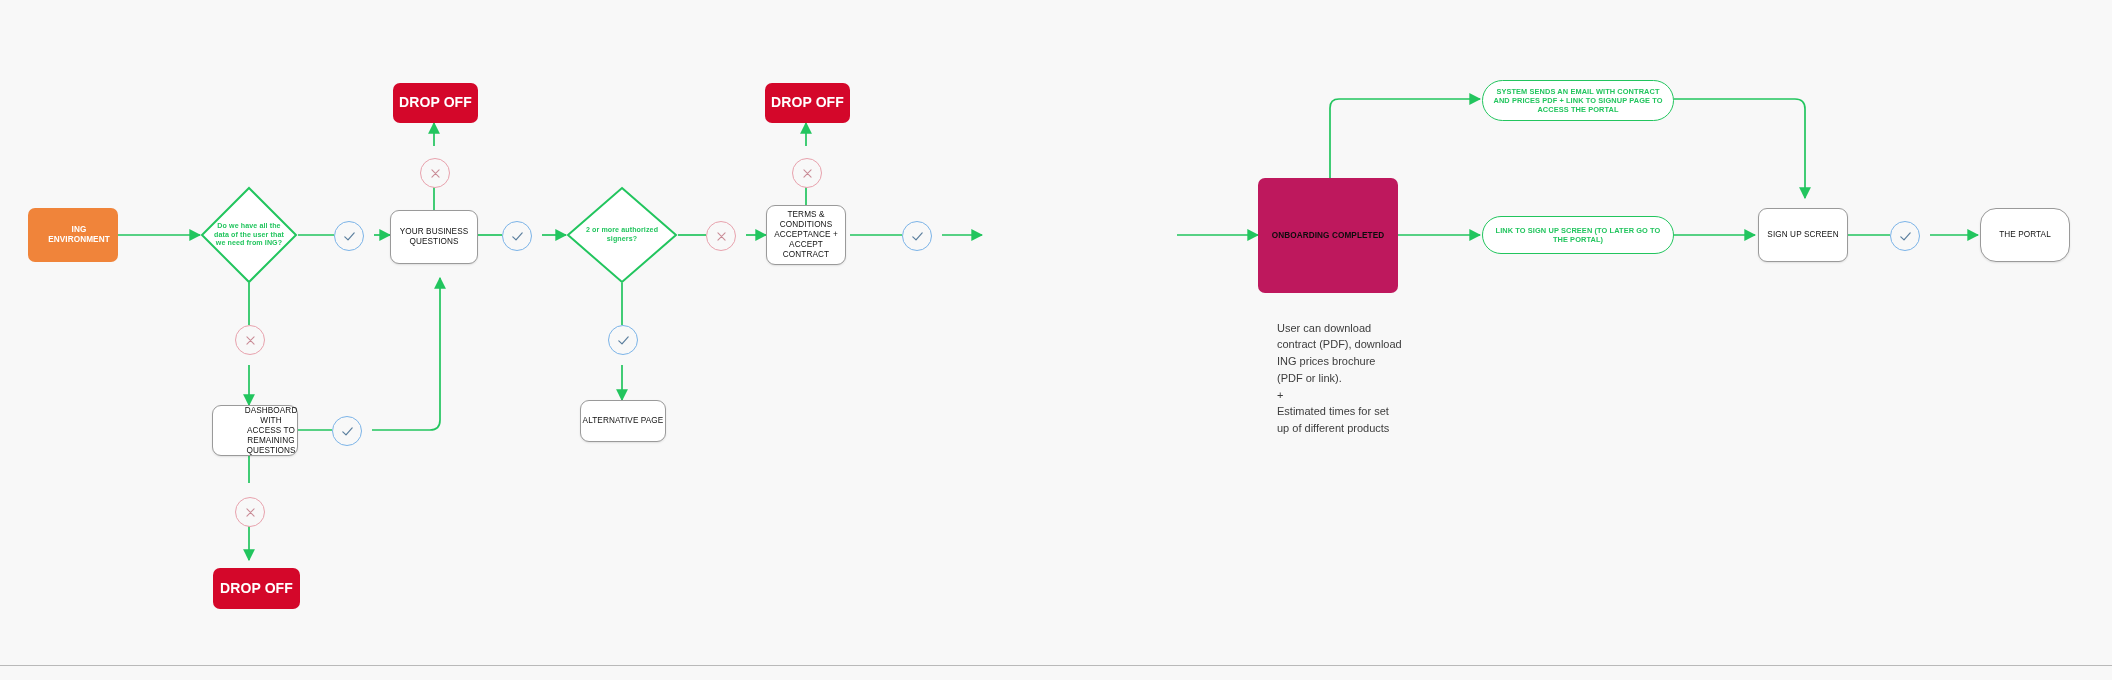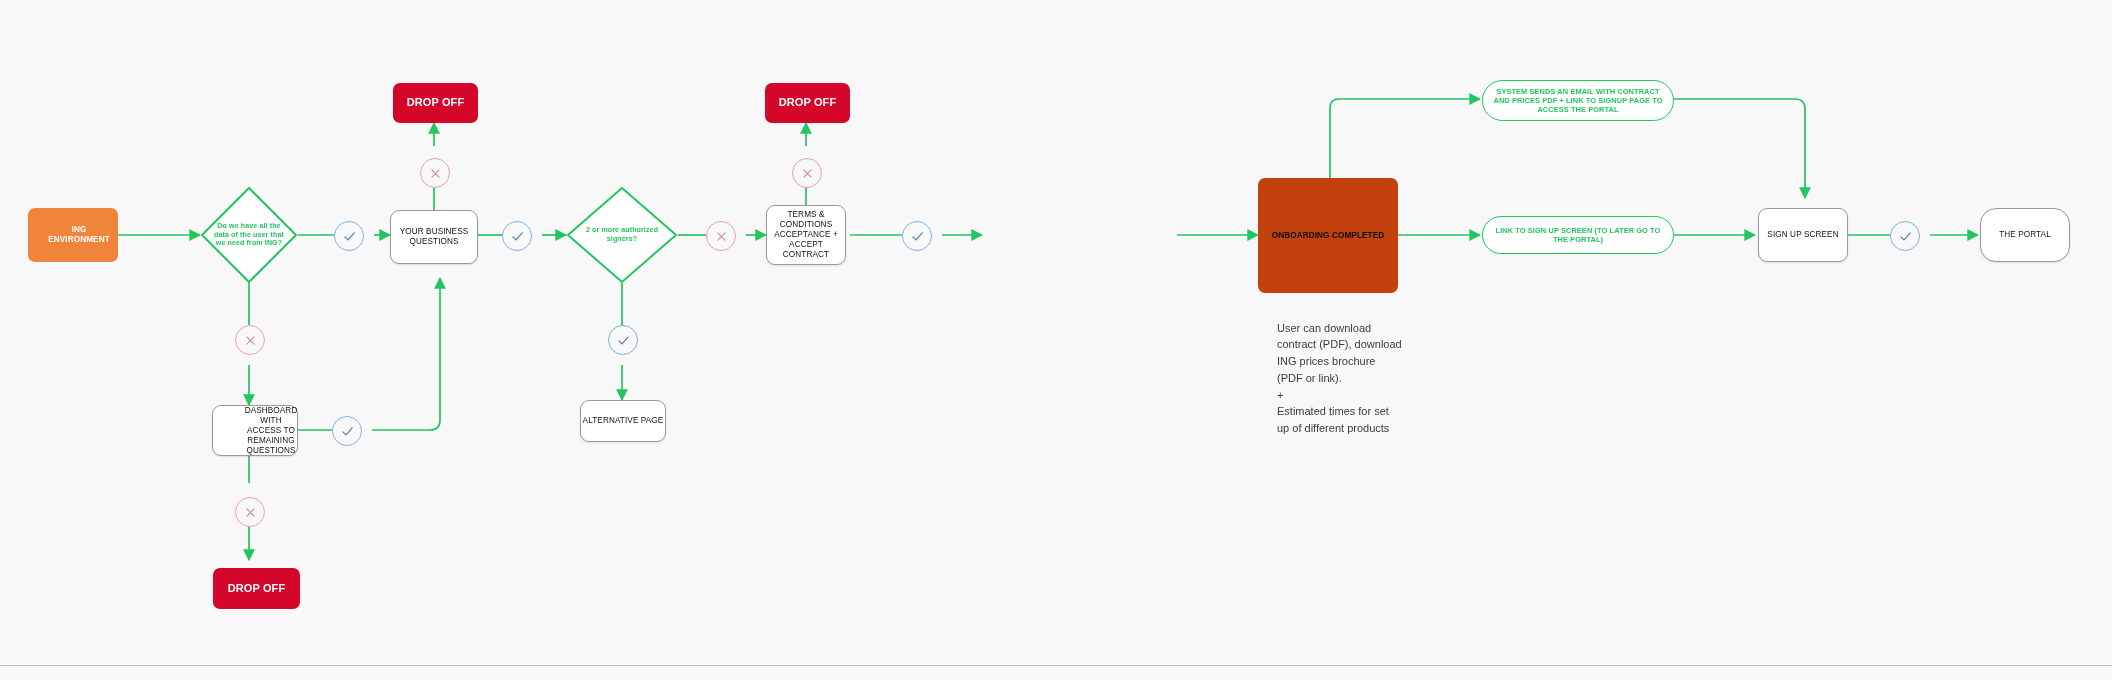--- a/index.html
+++ b/index.html
@@ -62,27 +62,27 @@
     font-weight: bold;
   }
 
   
   .box-drop {
     background: #d4072a;
     border-radius: 7px;
   }
   .box-drop .node-label {
     color: #ffffff;
-    font-size: 11px;
+    font-size: 14px;
     font-weight: bold;
   }
 
   
   .box-complete {
-    background: #c2410c;
+    background: #be185d;
     border-radius: 7px;
   }
   .box-complete .node-label {
     color: #0c0c0c;
     font-size: 8.2px;
     font-weight: bold;
   }
 
   
   .pill-system {

